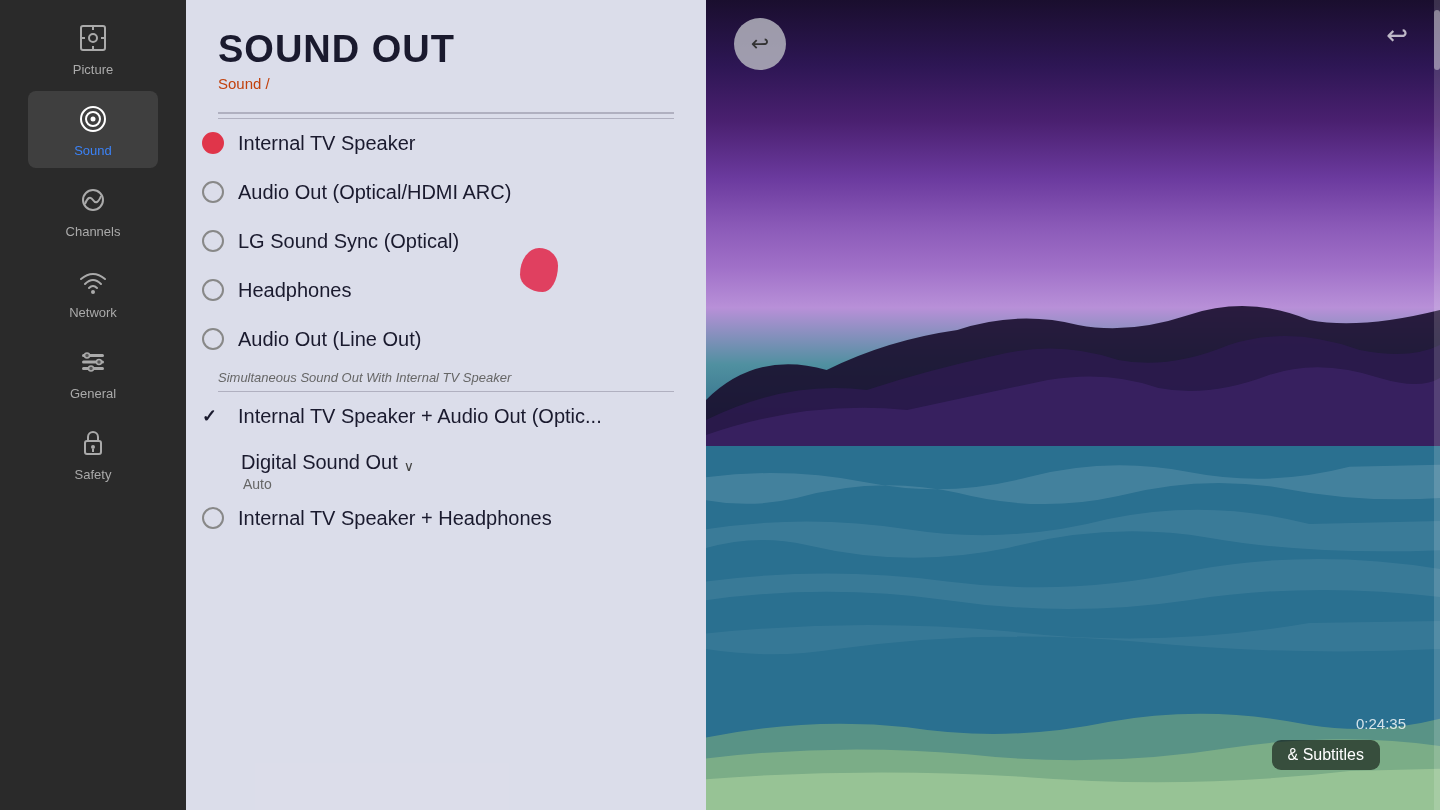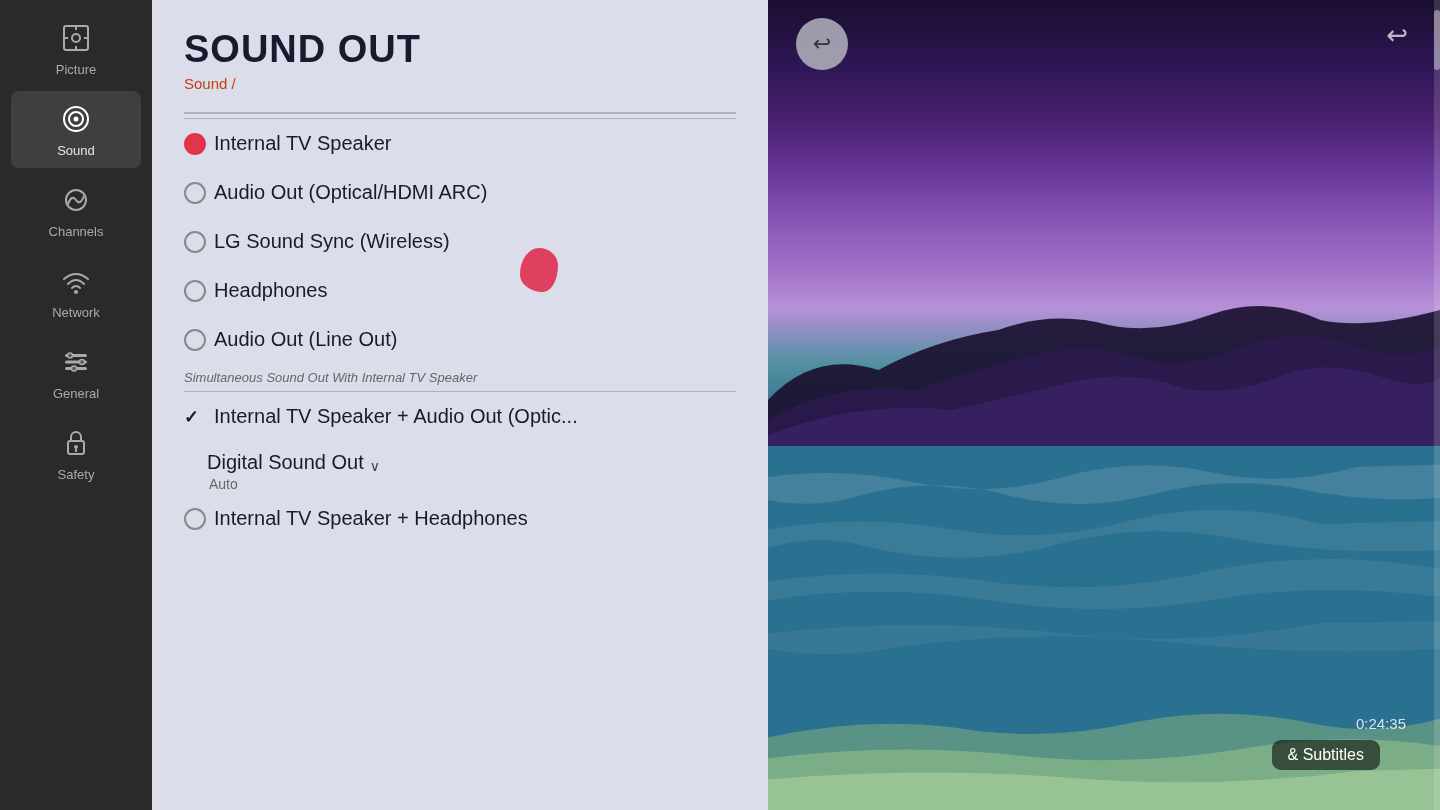--- a/index.html
+++ b/index.html
@@ -8,21 +8,21 @@
       height: 810px;
       overflow: hidden;
       font-family: 'Arial', sans-serif;
       background: #1a1a1a;
       display: flex;
       position: relative;
     }
 
     
     .sidebar {
-      width: 152px;
+      width: 186px;
       height: 100%;
       background: #2a2a2a;
       display: flex;
       flex-direction: column;
       align-items: center;
       padding: 10px 0;
       gap: 4px;
       z-index: 10;
     }
     .sidebar-item {
@@ -32,38 +32,38 @@
       align-items: center;
       padding: 10px 8px;
       border-radius: 8px;
       cursor: pointer;
       color: #aaa;
       font-size: 13px;
       gap: 6px;
     }
     .sidebar-item.active {
       background: rgba(255,255,255,0.1);
-      color: #e5e5e5;
+      color: #3b82f6;
     }
     .sidebar-icon {
       width: 36px;
       height: 36px;
       display: flex;
       align-items: center;
       justify-content: center;
       font-size: 22px;
     }
     .sidebar-label {
       font-size: 13px;
       text-align: center;
     }
 
     
     .menu-panel {
-      width: 616px;
+      width: 520px;
       height: 100%;
       background: rgba(230, 232, 245, 0.95);
       display: flex;
       flex-direction: column;
       padding: 0;
       overflow-y: auto;
       z-index: 9;
     }
 
     .menu-header {
@@ -96,24 +96,24 @@
     }
 
     .section-divider {
       height: 1px;
       background: #b0b0c0;
       margin: 0 32px;
     }
 
     .menu-option {
       display: flex;
-      align-items: flex-end;
-      padding: 13px 32px;
+      align-items: flex-start;
+      padding: 13px 16px;
       cursor: pointer;
-      gap: 8px;
+      gap: 14px;
       position: relative;
     }
 
     .radio-circle {
       width: 22px;
       height: 22px;
       border-radius: 50%;
       border: 2px solid #888;
       flex-shrink: 0;
       display: flex;
@@ -403,25 +403,25 @@
   <div class="menu-option">
     <div class="radio-circle selected"></div>
     <span class="option-text">Internal TV Speaker</span>
   </div>
 
   <div class="menu-option">
     <div class="radio-circle"></div>
     <span class="option-text">Audio Out (Optical/HDMI ARC)</span>
   </div>
 
-
   <div class="menu-option">
     <div class="radio-circle"></div>
-    <span class="option-text">LG Sound Sync (Wireless)</span>
-  </div>
+    <span class="option-text">LG Sound Sync (Optical)</span>
+  </div>
+
 
   <div class="menu-option">
     <div class="radio-circle"></div>
     <span class="option-text">Headphones</span>
   </div>
 
   <div class="menu-option">
     <div class="radio-circle"></div>
     <span class="option-text">Audio Out (Line Out)</span>
   </div>

